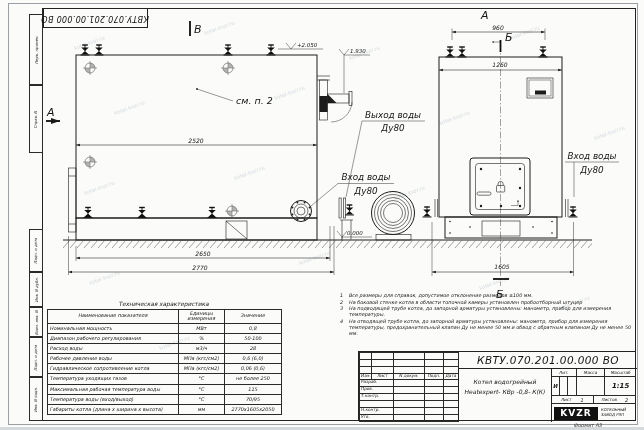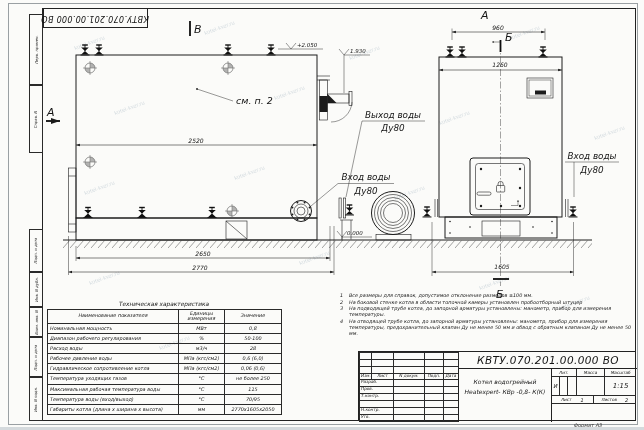--- a/index.html
+++ b/index.html
@@ -33,21 +33,21 @@
   .tb .abs { position:absolute; }
   .tb-num { left:99px; top:0; width:179px; height:17px; border-left:1.4px solid #222; border-bottom:1.4px solid #222; display:flex; align-items:center; justify-content:center; font-size:10.5px; letter-spacing:0.4px; white-space:nowrap; }
   table.tb-grid { border-collapse:collapse; table-layout:fixed; width:99px; font-size:4.2px; }
   .tb-grid td { border:0.8px solid #2a2a2a; height:7px; padding:0 1px; line-height:1; overflow:hidden; white-space:nowrap; }
   .tb-grid tr.h6 td { height:5.5px; text-align:center; }
   .tb-name { left:99px; top:17px; width:93px; height:53px; border-left:1.4px solid #222; text-align:center; font-size:6px; padding-top:8px; line-height:1.6; }
   .tb-right { left:192px; top:17px; width:85px; height:53px; border-left:1px solid #222; display:flex; flex-direction:column; }
   .tbr-row { display:flex; width:100%; }
   .tbr-cell { border-right:0.8px solid #2a2a2a; border-bottom:0.8px solid #2a2a2a; display:flex; align-items:center; justify-content:center; font-size:4.2px; overflow:hidden; }
   .tbr-cell.last { border-right:none; }
-  .r1 { height:8px; } .r2 { height:19px; } .r3 { height:8px; } .r4 { height:18px; border-bottom:none; }
+  .r1 { height:8px; } .r2 { height:19px;font-weight:bold; } .r3 { height:8px; } .r4 { height:18px; border-bottom:none; }
   .lit-group { width:25px; display:flex; border-right:0.8px solid #2a2a2a; border-bottom:0.8px solid #2a2a2a; }
   .lit-sub { flex:1; border-right:0.8px solid #2a2a2a; display:flex; align-items:center; justify-content:center; font-size:5.5px; }
   .lit-sub.last { border-right:none; }
   .scale-v { font-size:7px !important; }
   .sheets-cell { justify-content:space-evenly; }
   .sheets-cell .v { font-size:5px; }
   .logo-row { display:flex; align-items:center; padding-left:2px; }
   .logo-box { width:44px; height:13px; background:#111; color:#fff; display:flex; align-items:center; justify-content:center; font-size:9px; font-weight:bold; font-style:normal; letter-spacing:1px; }
   .company { margin-left:3px; font-size:3.9px; line-height:1.2; font-style:italic; }
   .format { left:540px; top:421.5px; width:96px; text-align:center; font-size:5px; font-style:italic; color:#333; }
@@ -535,18 +535,25 @@
       <div class="tbr-row r3">
         <div class="tbr-cell sheets-cell" style="width:42px">
           <span>Лист</span>
           <span class="v">1</span>
         </div>
         <div class="tbr-cell sheets-cell last" style="width:43px">
           <span>Листов</span>
           <span class="v">2</span>
         </div>
       </div>
+      <div class="tbr-row r4 logo-row">
+        <div class="logo-box">KVZR</div>
+        <div class="company">
+          <div>КОТЕЛЬНЫЙ</div>
+          <div>ЗАВОД РЭП</div>
+        </div>
+      </div>
     </div>
   </div>
 
   <div class="abs format">Формат  А3</div>
   <div class="abs edge-b"></div>
 </div>
 
 </body></html>

